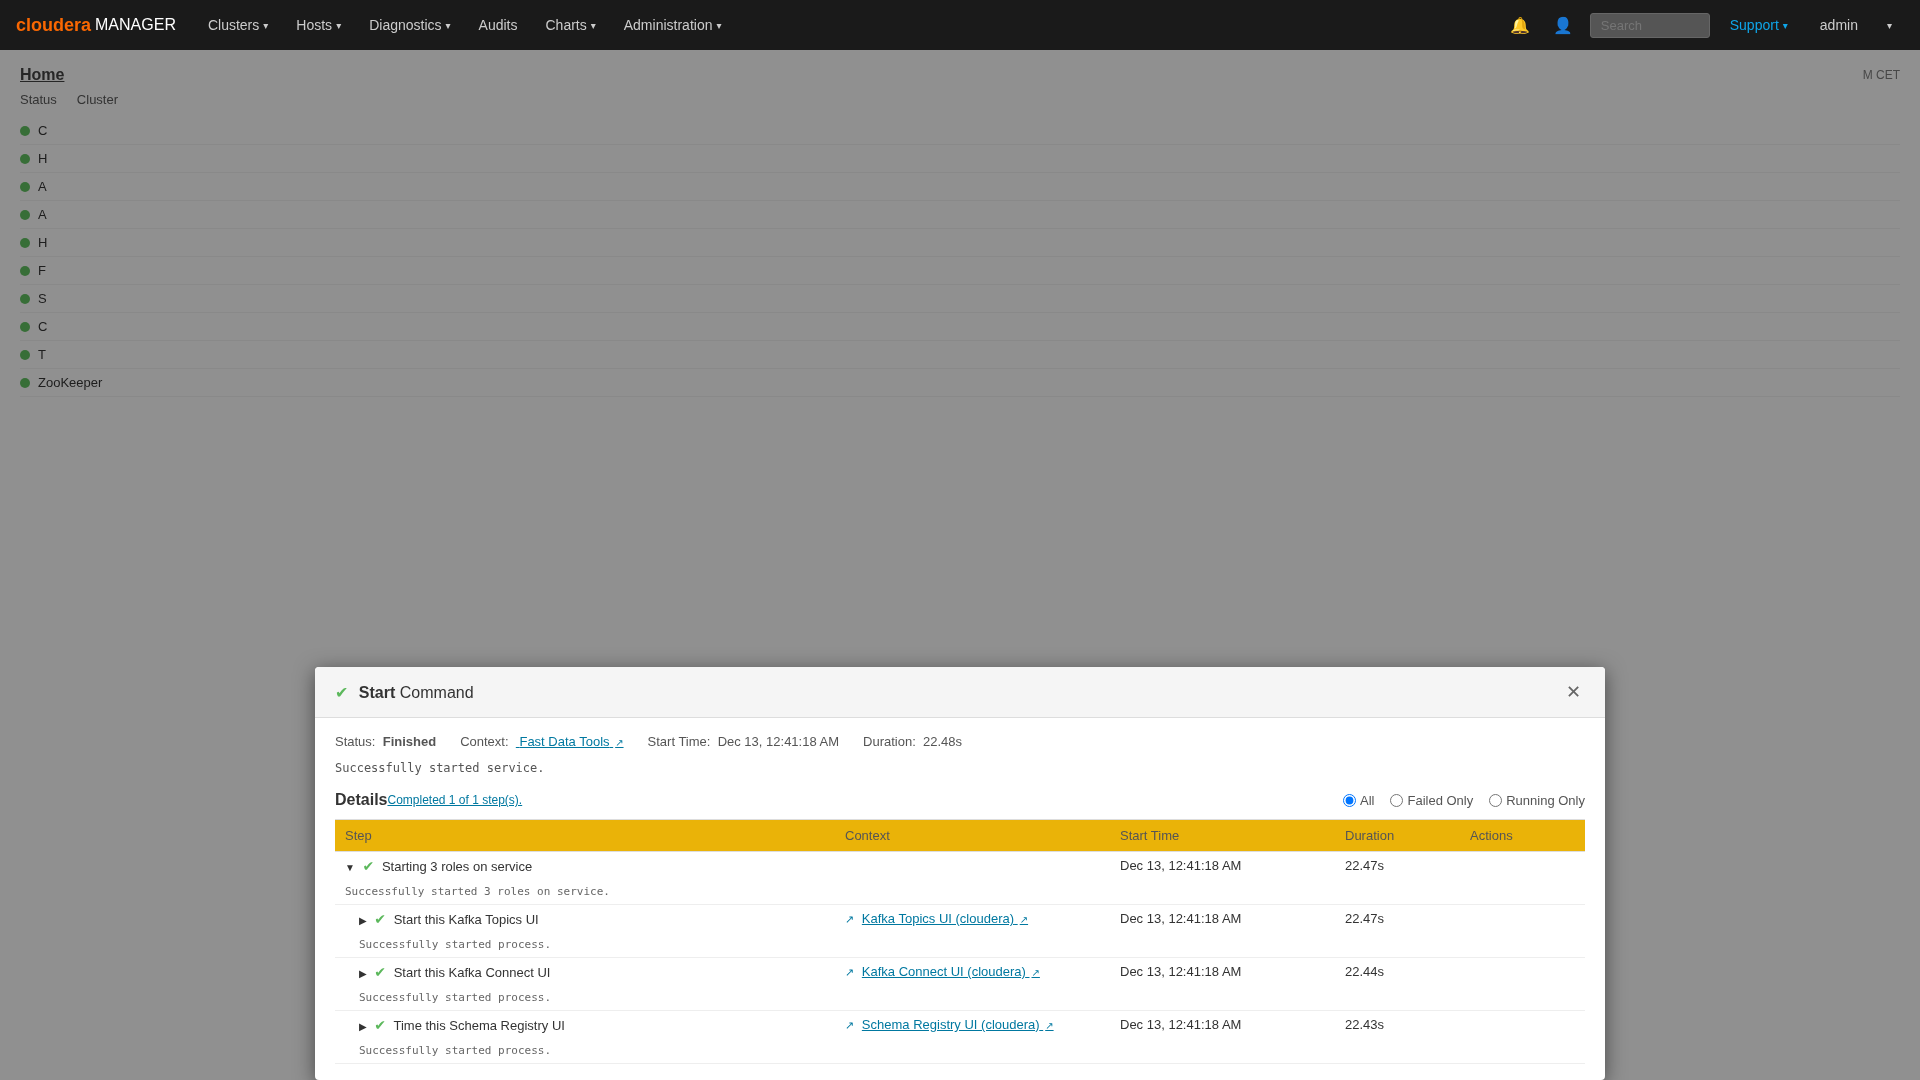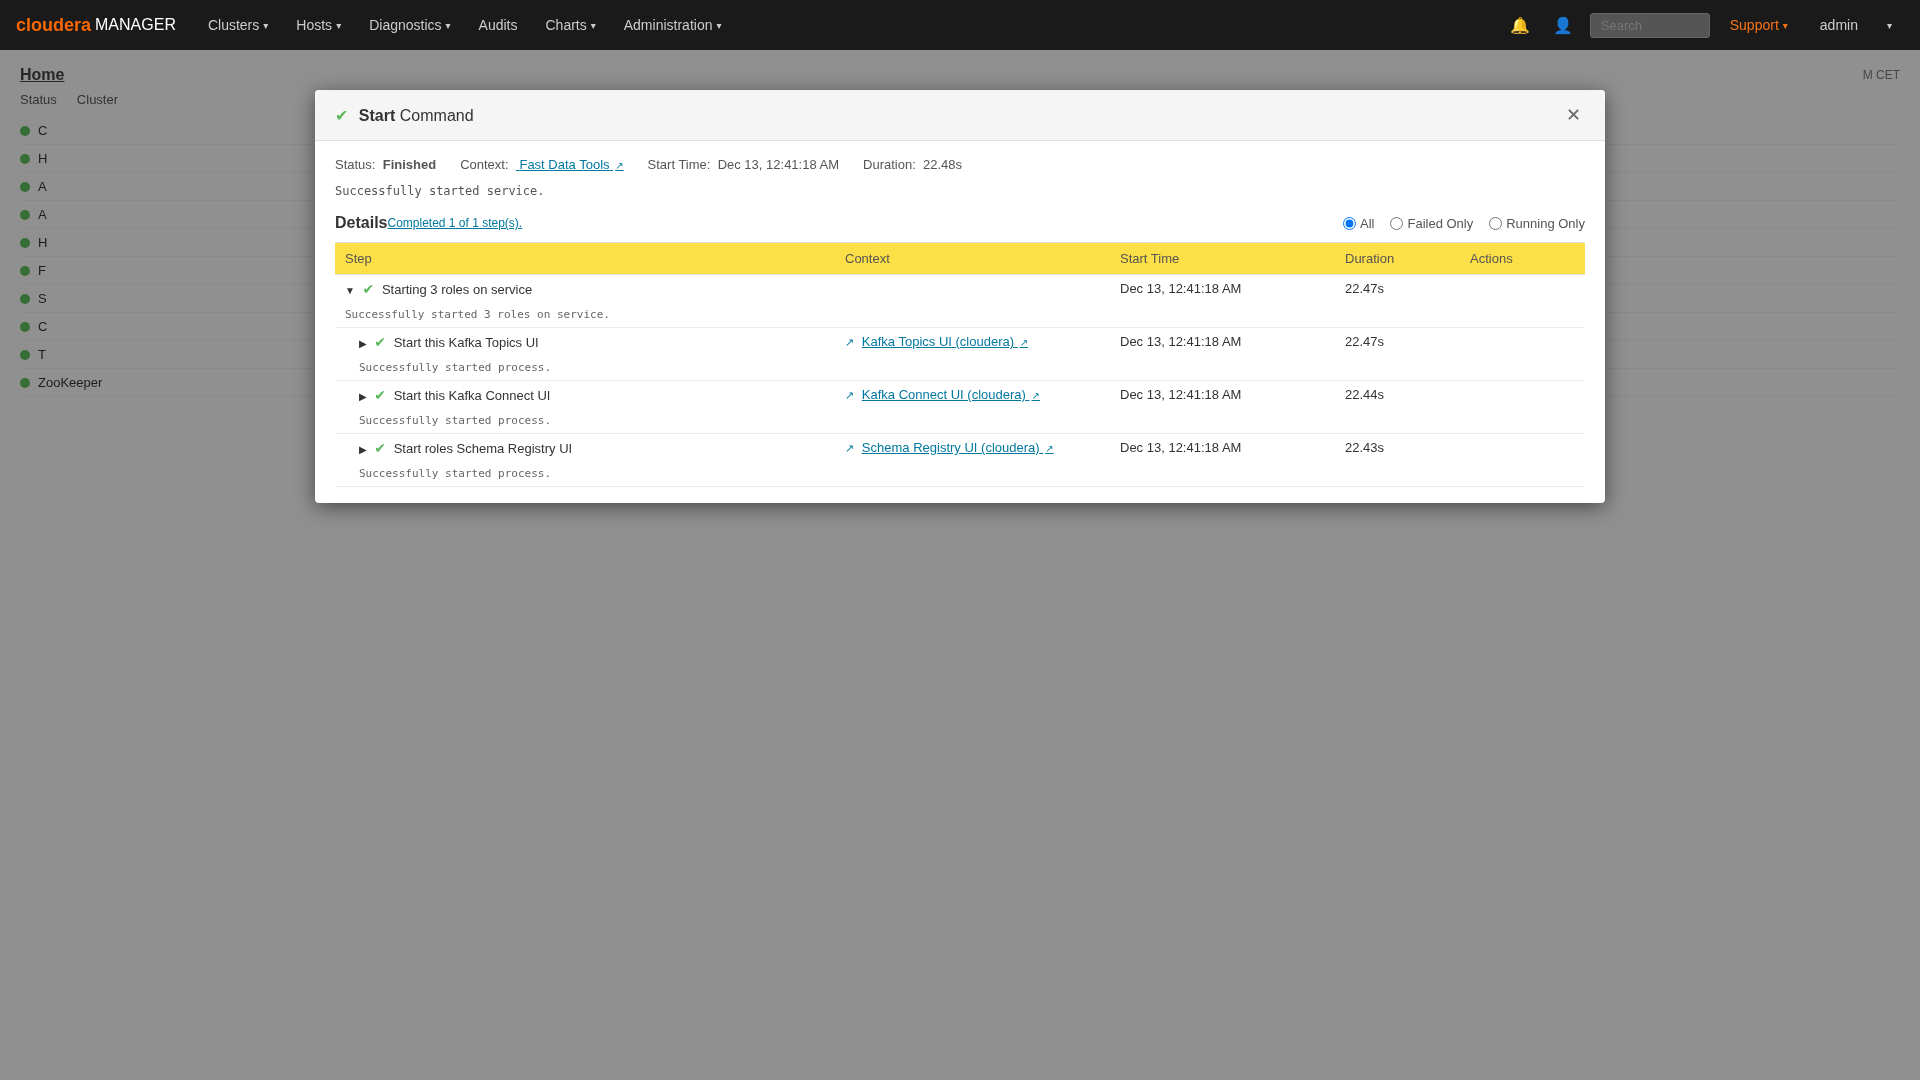--- a/index.html
+++ b/index.html
@@ -65,21 +65,21 @@
       position: relative;
       overflow: hidden;
     }
 
     
     .modal-overlay {
       position: absolute;
       top: 0; left: 0; right: 0; bottom: 0;
       background: rgba(0,0,0,0.4);
       display: flex;
-      align-items: flex-start;
+      align-items: flex-end;
       justify-content: center;
       padding-top: 40px;
       z-index: 100;
     }
 
     
     .modal {
       background: #fff;
       width: 1290px;
       max-height: 680px;
@@ -176,21 +176,21 @@
     }
     .steps-table thead tr {
       border-top: 1px solid #ddd;
       border-bottom: 1px solid #ddd;
     }
     .steps-table thead th {
       text-align: left;
       padding: 8px 10px;
       color: #555;
       font-weight: normal;
-      background: #fde047;
+      background: #eab308;
     }
     .steps-table tbody tr {
       border-bottom: 1px solid #eee;
     }
     .steps-table tbody td {
       padding: 6px 10px;
       vertical-align: top;
     }
     .step-name {
       font-size: 13px;
@@ -298,21 +298,21 @@
   </div>
   <div class="nav-item">
     <span>Administration</span>
     <span class="chevron">▾</span>
   </div>
 
   <div class="navbar-right">
     <button class="nav-icon-btn">🔔</button>
     <button class="nav-icon-btn">👤</button>
     <input class="search-box" type="text" placeholder="Search" style="">
-    <div class="nav-item" style="color:#f97316;">
+    <div class="nav-item" style="color:#0ea5e9;">
       <span>Support</span>
       <span class="chevron">▾</span>
     </div>
     <div class="nav-item" style="color:#ccc;gap:25px;">
       <span>admin</span>
       <span class="chevron">▾</span>
     </div>
   </div>
 </nav>
 
@@ -487,21 +487,21 @@
               </td>
               <td>Dec 13, 12:41:18 AM</td>
               <td>22.44s</td>
               <td></td>
             </tr>
 
             <tr>
               <td class="indent-1">
                 <span class="step-toggle">▶</span>
                 <span class="check-icon">✔</span>
-                <span class="step-name">Start roles Schema Registry UI</span>
+                <span class="step-name">Time this Schema Registry UI</span>
                 <div class="step-desc">Successfully started process.</div>
               </td>
               <td>
                 <span class="link-icon">↗</span>
                 <a href="#" class="context-link">
                   <span>Schema Registry UI (cloudera)</span>
                   <span style="font-size:10px;margin-left:2px;">↗</span>
                 </a>
               </td>
               <td>Dec 13, 12:41:18 AM</td>

